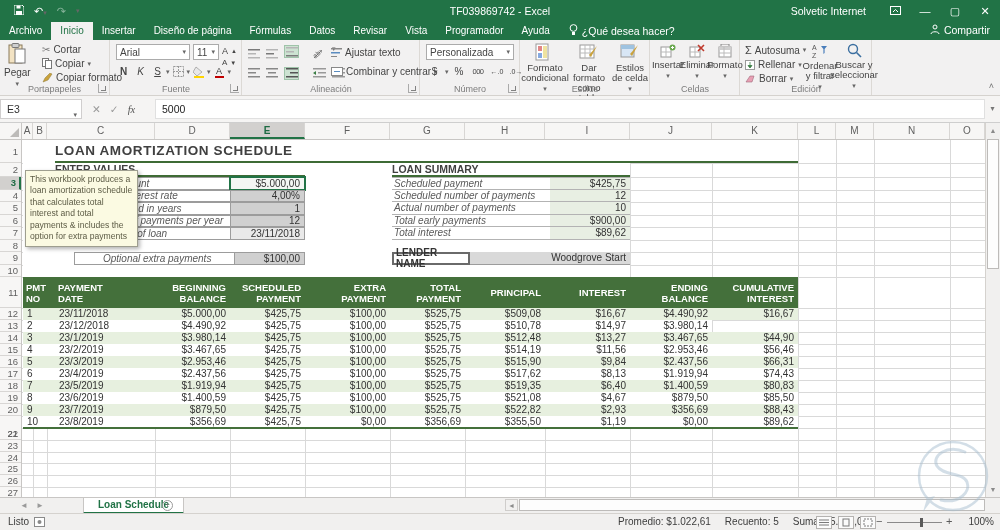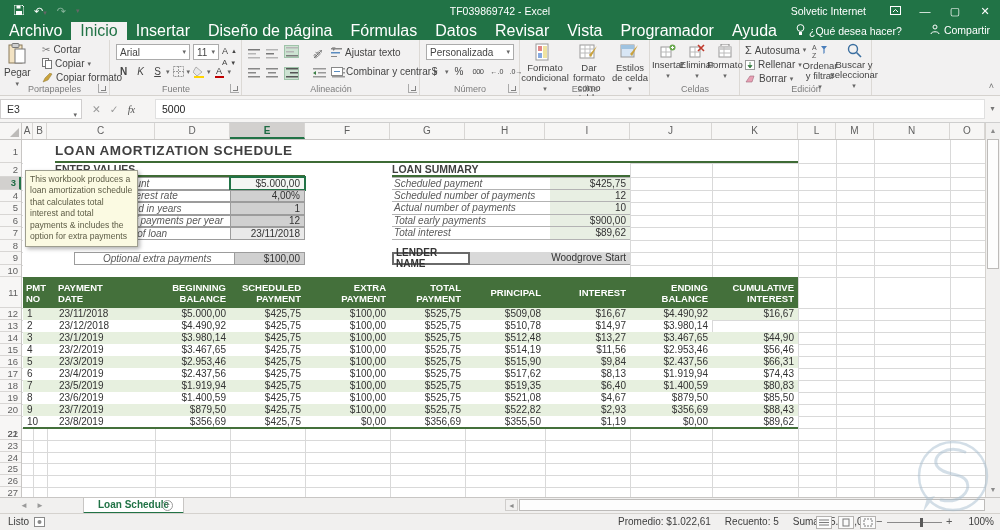--- a/index.html
+++ b/index.html
@@ -11,21 +11,21 @@
   #titlebar { position:absolute; left:0; top:0; width:1000px; height:22px; background:#217346; color:#fff; }
   .qat { position:absolute; top:0; height:22px; display:flex; align-items:center; gap:10px; left:14px; font-size:11px; }
   .qat .dim { opacity:.45; }
   #win-title { position:absolute; top:0; left:0; width:1000px; text-align:center; line-height:22px; font-size:10.5px; }
   #tb-right { position:absolute; right:0; top:0; height:22px; display:flex; align-items:center; }
   #account-name { font-size:10.5px; margin-right:14px; }
   .winbtn { width:30px; height:22px; text-align:center; line-height:22px; font-size:11px; }
 
   
   #tabrow { position:absolute; left:0; top:22px; width:1000px; height:18px; background:#217346; display:flex; align-items:stretch; }
-  .rtab { color:#fff; font-size:16px; line-height:18px; padding:0 9px; white-space:nowrap; }
+  .rtab { color:#fff; font-size:10px; line-height:18px; padding:0 9px; white-space:nowrap; }
   .rtab.active { background:#f2f1f1; color:#217346; }
   .tellme { display:flex; align-items:center; gap:4px; color:#fff; font-size:10.5px; padding-left:10px; }
   #share-btn { position:absolute; right:10px; top:24px; color:#fff; font-size:10.5px; display:flex; gap:4px; align-items:center; }
 
   
   #ribbon { position:absolute; left:0; top:40px; width:1000px; height:56px; background:#f2f1f1; border-bottom:1px solid #d5d2ce; color:#444; }
   .grp { position:absolute; top:0; height:55px; border-right:1px solid #dcd9d5; }
   .grp-label { position:absolute; bottom:1px; left:0; right:0; text-align:center; font-size:9px; color:#7c7c7c; }
   .launcher { position:absolute; right:2px; bottom:2px; width:9px; height:9px; border-left:1px solid #999; border-bottom:1px solid #999; opacity:.8; }
   .launcher:after{ content:""; position:absolute; right:1px; bottom:1px; width:4px; height:4px; border-right:1px solid #666; border-bottom:1px solid #666; }

